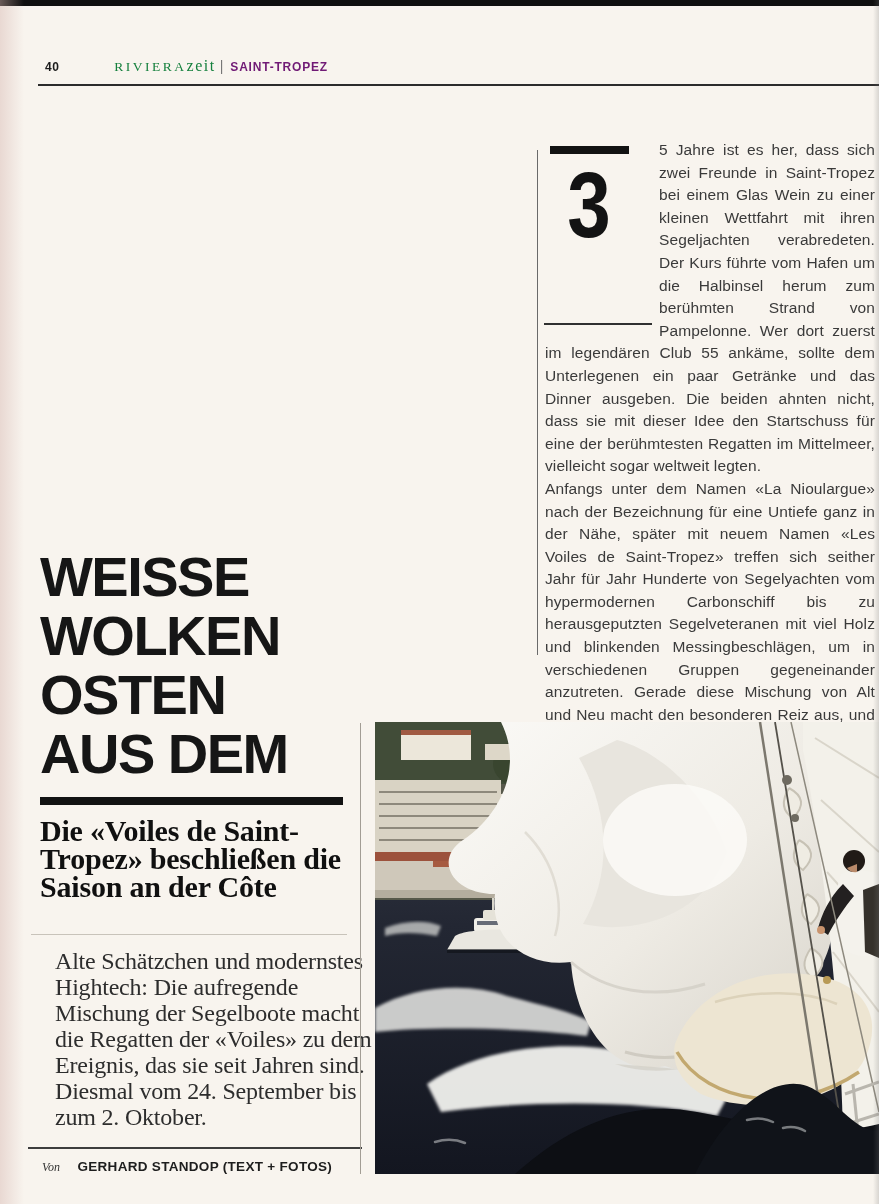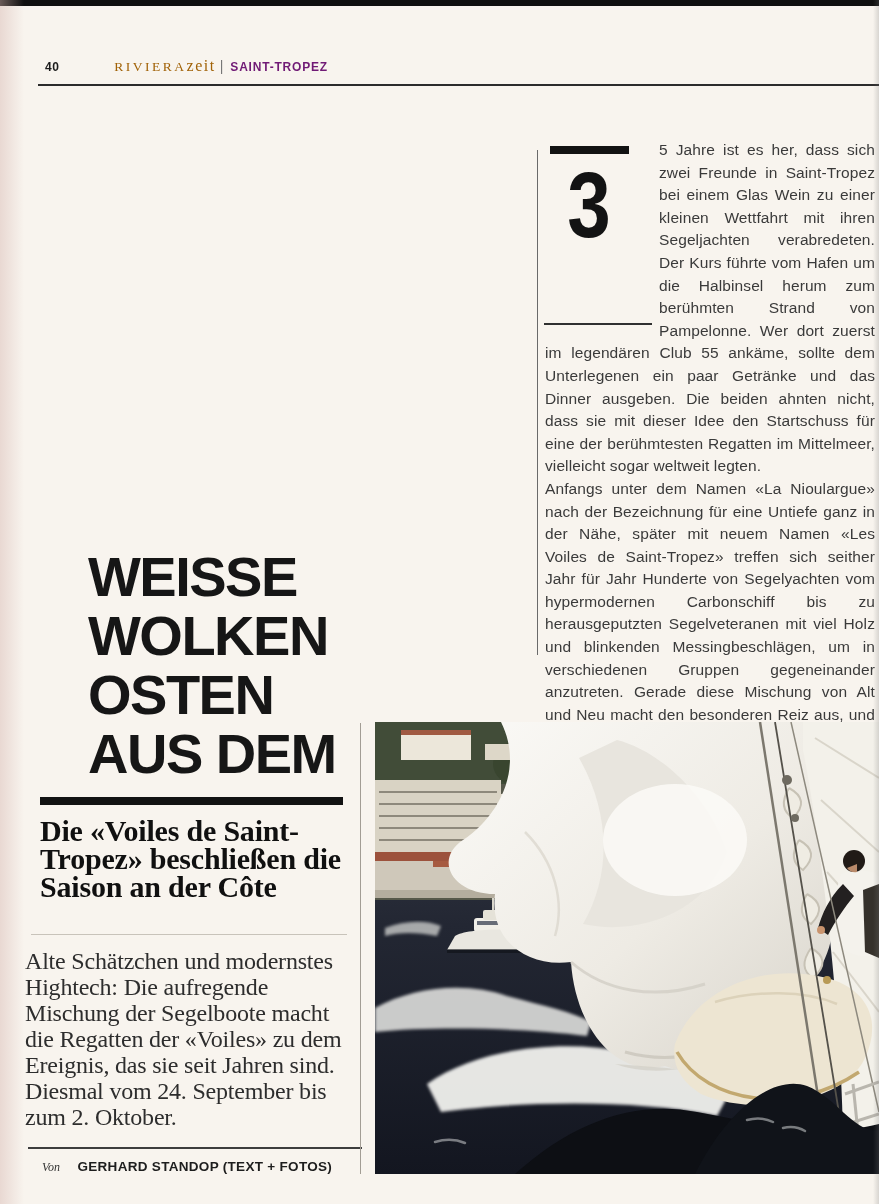--- a/index.html
+++ b/index.html
@@ -10,36 +10,36 @@
   }
   .top-bar{position:absolute;top:0;left:0;width:879px;height:6px;background:#0f0f0f;}
   .edge-left{position:absolute;top:0;left:0;width:24px;height:1204px;
     background:linear-gradient(90deg,rgba(214,182,176,.45),rgba(214,182,176,0));pointer-events:none;}
   .edge-right{position:absolute;top:0;right:0;width:6px;height:1204px;
     background:linear-gradient(270deg,rgba(120,120,120,.25),rgba(120,120,120,0));pointer-events:none;}
 
   
   .hdr{position:absolute;left:45px;top:57px;white-space:nowrap;}
   .hdr .pnum{font-weight:bold;font-size:12px;color:#1c1c1c;letter-spacing:.5px;}
-  .hdr .brand{margin-left:55px;font-family:"Liberation Serif",serif;color:#a16207;}
+  .hdr .brand{margin-left:55px;font-family:"Liberation Serif",serif;color:#15803d;}
   .hdr .brand .caps{font-size:13.5px;letter-spacing:2.5px;}
   .hdr .brand .low{font-size:16px;letter-spacing:1.5px;}
   .hdr .sep{color:#777;margin:0 7px 0 4px;font-size:14px;font-weight:300;}
   .hdr .section{font-weight:bold;font-size:12px;letter-spacing:.8px;color:#701a75;}
   .hdr-rule{position:absolute;left:38px;top:84px;width:841px;height:2px;background:#2b2b2b;}
 
   
   .headline{position:absolute;left:40px;top:547px;width:320px;
-    font-size:56px;line-height:59px;font-weight:bold;letter-spacing:-1.5px;color:#161616;margin-left:48px;}
+    font-size:56px;line-height:59px;font-weight:bold;letter-spacing:-1.5px;color:#161616;}
   .thick-rule{position:absolute;left:40px;top:797px;width:303px;height:8px;background:#121212;}
   .subtitle{position:absolute;left:40px;top:817px;width:318px;
     font-family:"Liberation Serif",serif;font-weight:bold;font-size:30px;line-height:28px;
     letter-spacing:-.2px;color:#101010;}
   .hairline{position:absolute;left:31px;top:934px;width:316px;height:1px;background:#c8c3ba;}
-  .intro{position:absolute;left:25px;top:948px;width:320px;
+  .intro{position:absolute;left:55px;top:948px;width:320px;
     font-family:"Liberation Serif",serif;font-size:24px;line-height:26px;
     letter-spacing:-.2px;color:#2d2d2d;}
   .byline-rule{position:absolute;left:28px;top:1147px;width:334px;height:2px;background:#3d3d3d;}
   .byline{position:absolute;left:42px;top:1157px;white-space:nowrap;}
   .byline .von{font-family:"Liberation Serif",serif;font-style:italic;font-size:12px;color:#333;}
   .byline .name{font-weight:bold;font-size:13.5px;letter-spacing:.3px;color:#1d1d1d;margin-left:13px;}
 
   
   .col-divider{position:absolute;left:537px;top:150px;width:1px;height:505px;background:#6a6a6a;}
   .photo-divider{position:absolute;left:360px;top:723px;width:1px;height:451px;background:#a29d94;}

